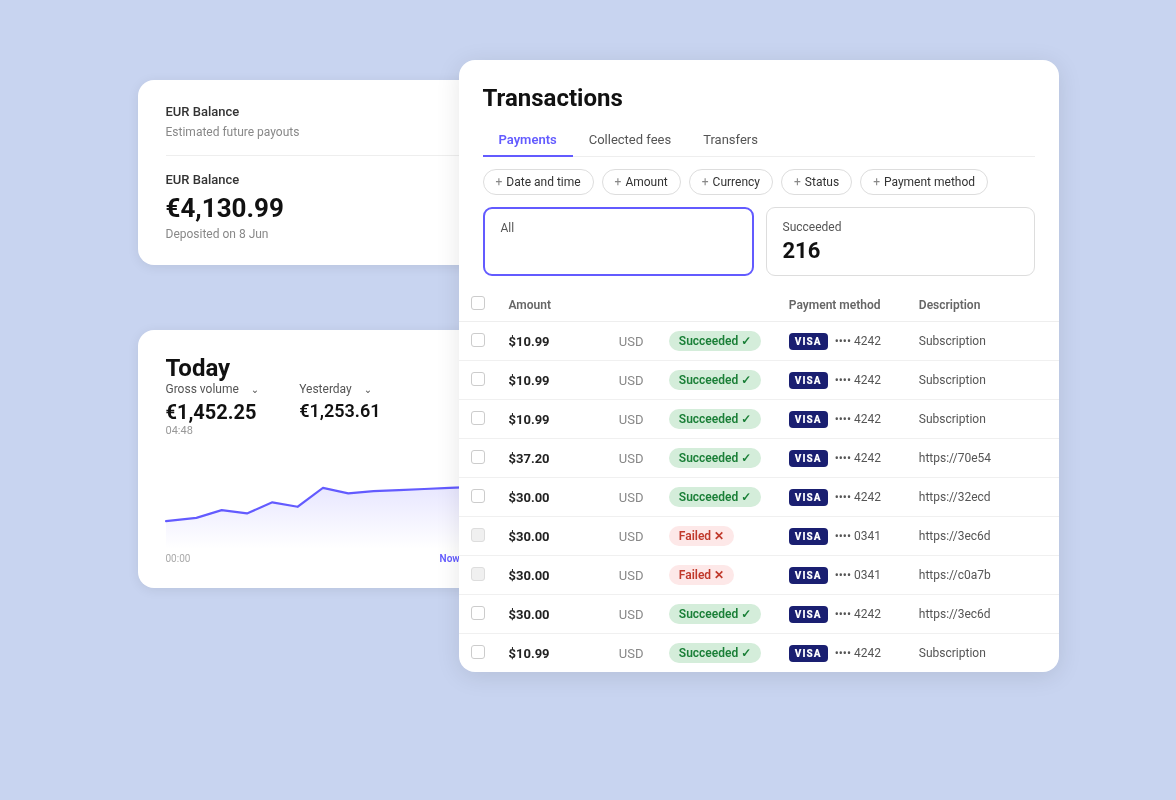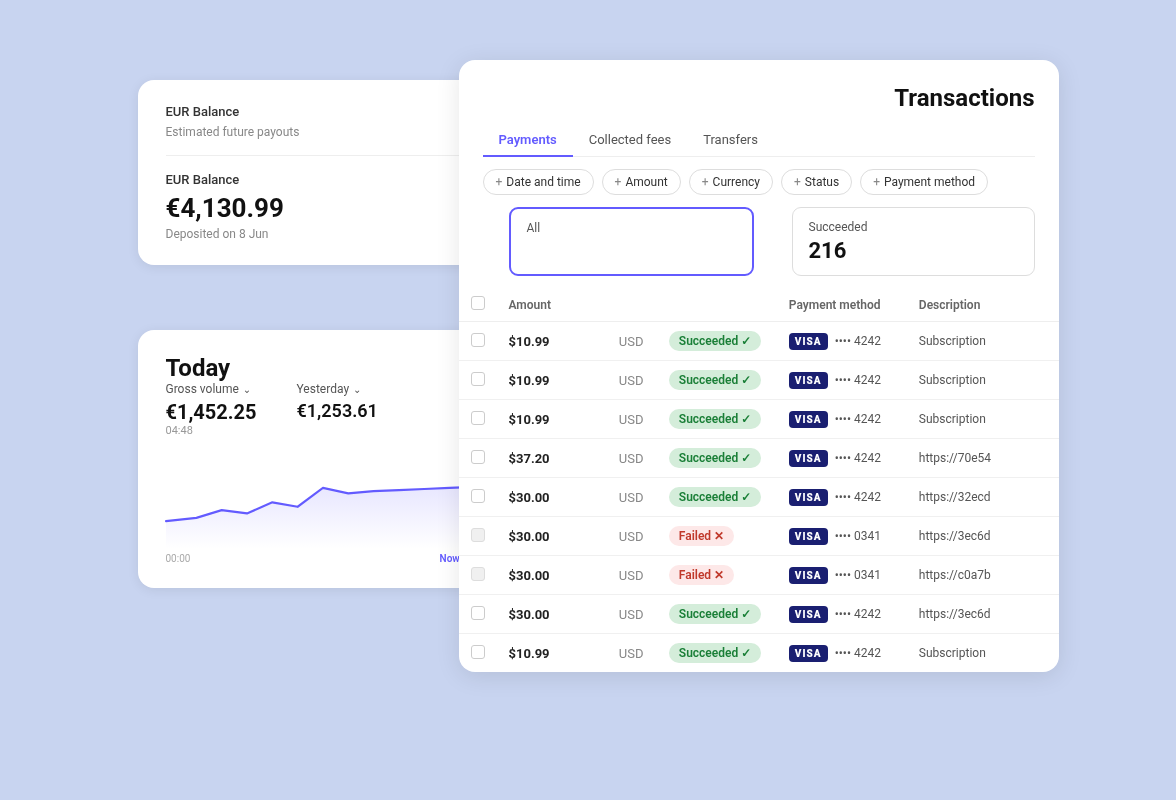--- a/index.html
+++ b/index.html
@@ -92,21 +92,21 @@
     .today-metrics {
       display: flex;
       gap: 40px;
       margin-bottom: 12px;
     }
     .metric-group .metric-label {
       font-size: 12px;
       color: #555;
       display: flex;
       align-items: center;
-      gap: 4px;
+      gap: 12px;
       margin-bottom: 4px;
     }
     .metric-group .metric-value {
       font-size: 20px;
       font-weight: 700;
       color: #111;
     }
     .metric-group .metric-time {
       font-size: 11px;
       color: #999;
@@ -154,21 +154,20 @@
       overflow: hidden;
     }
     .transactions-header {
       padding: 24px 24px 0 24px;
     }
     .transactions-title {
       font-size: 24px;
       font-weight: 700;
       color: #111;
       margin-bottom: 12px;
-      text-align: right;
     }
     .transactions-tabs {
       display: flex;
       gap: 0;
       border-bottom: 1px solid #eee;
     }
     .tab-item {
       padding: 8px 16px;
       font-size: 13px;
       color: #555;
@@ -211,21 +210,20 @@
     .summary-row {
       display: flex;
       gap: 12px;
       padding: 0 24px 12px 24px;
     }
     .summary-box {
       border: 1px solid #ddd;
       border-radius: 9px;
       padding: 12px 16px;
       flex: 1;
-      margin-left: 26px;
     }
     .summary-box.selected {
       border: 2px solid #635bff;
       background: #fff;
     }
     .summary-box .summary-label {
       font-size: 12px;
       color: #555;
       margin-bottom: 4px;
     }

